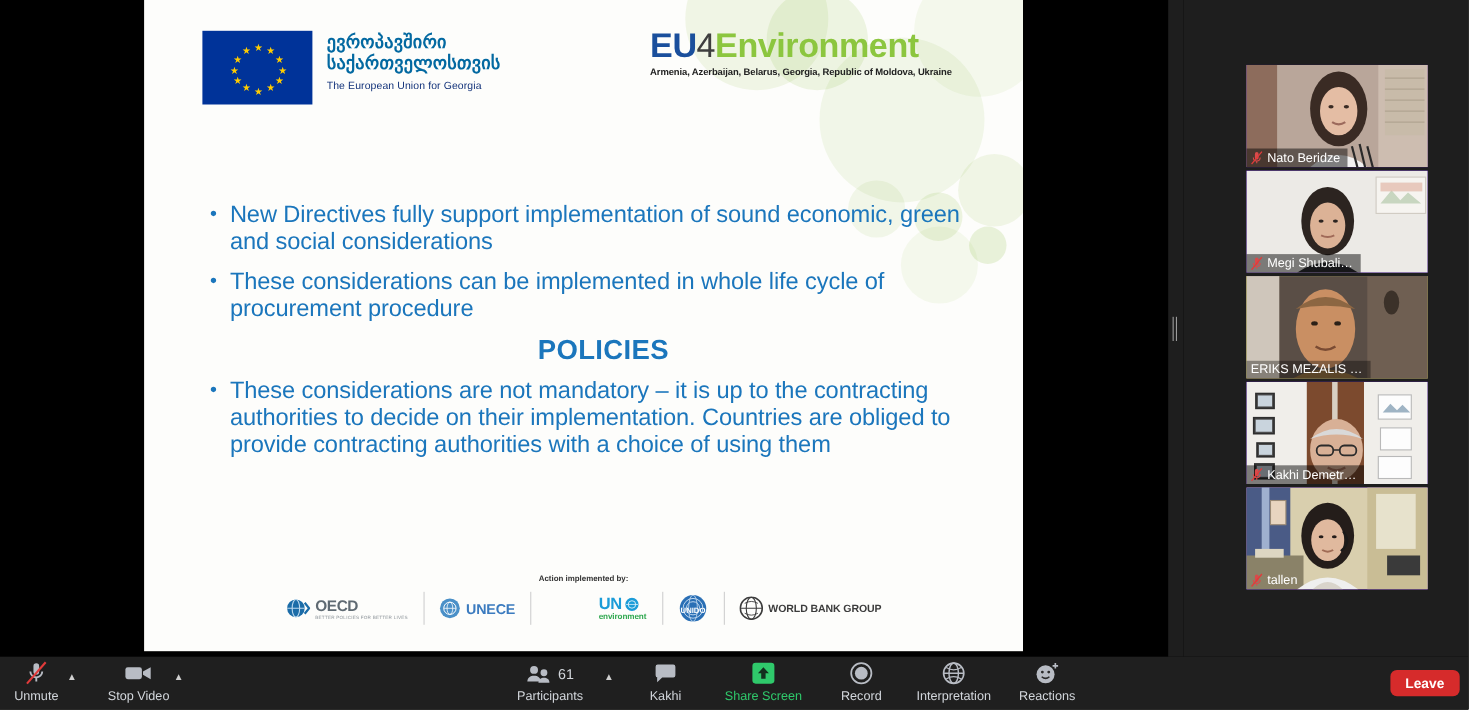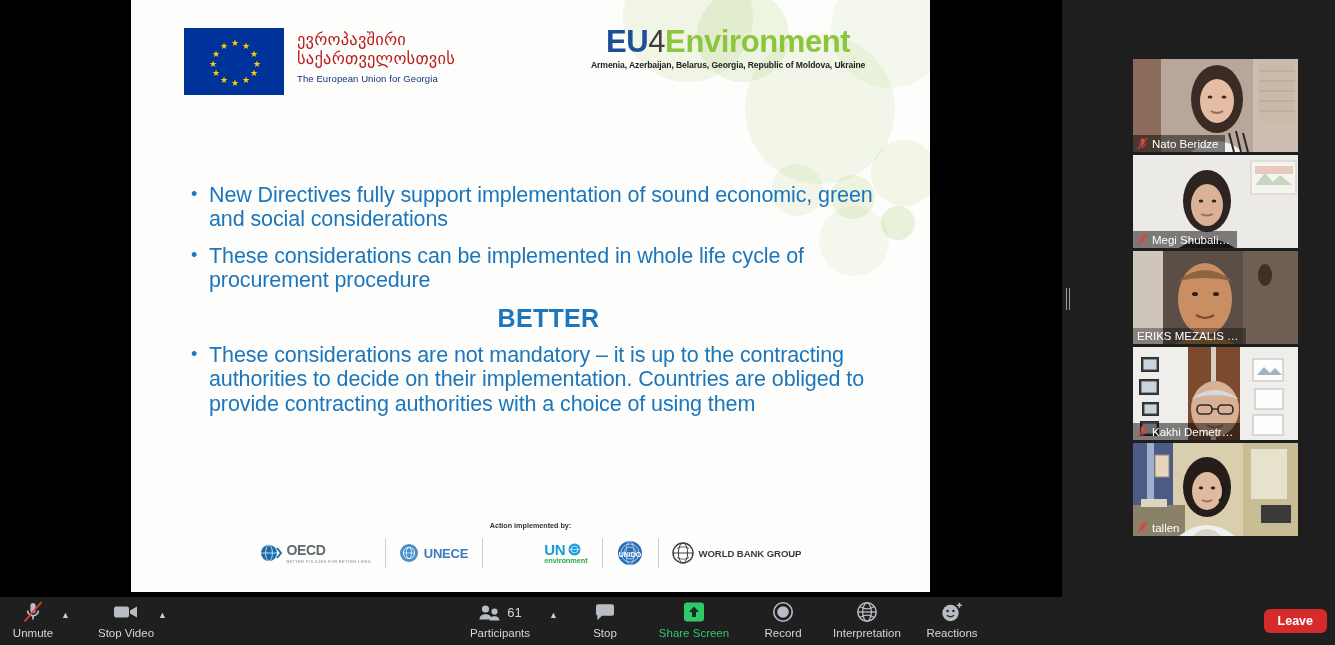--- a/index.html
+++ b/index.html
@@ -19,26 +19,26 @@
   
   .circ { position:absolute; border-radius:50%; background:#7db52a; pointer-events:none; }
 
   
   .slide-header { position:absolute; left:0; top:0; width:100%; height:108px; }
 
   .eu-logo-wrap { position:absolute; left:53px; top:28px; display:flex; align-items:flex-start; gap:13px; }
   .eu-flag { width:100px; height:67px; background:#003399; position:relative; flex:none; }
   .eu-star { position:absolute; color:#ffcc00; font-size:9px; line-height:9px; }
   .eu-txt { padding-top:2px; }
-  .eu-geo { color:#b91c1c; font-size:16.5px; line-height:1.18; font-weight:400; letter-spacing:.2px; }
+  .eu-geo { color:#0369a1; font-size:16.5px; line-height:1.18; font-weight:700; letter-spacing:.2px; }
   .eu-en { color:#12327a; font-size:9.5px; margin-top:4px; letter-spacing:.1px; }
 
   .e4e { position:absolute; left:460px; top:26px; text-align:left; }
   .e4e-main { font-size:31px; font-weight:bold; line-height:1; letter-spacing:-0.4px; }
-  .e4e-eu { color:#1a4f9c;margin-left:15px; }
+  .e4e-eu { color:#1a4f9c; }
   .e4e-4 { color:#3e3e3e; font-weight:400; }
   .e4e-env { color:#8cc63f; }
   .e4e-sub { font-size:8.6px; color:#222; margin-top:3px; font-weight:bold; letter-spacing:-0.1px; }
 
   
   .slide-title {
     position:absolute; left:0; top:124px; width:100%;
     text-align:center; color:#22a94f; font-size:34px; font-weight:400; letter-spacing:-.3px;
   }
 
@@ -153,21 +153,21 @@
       <div class="bullets">
         <div class="bullet">
           <span class="dot">•</span>
           <span class="btxt">New Directives fully support implementation of sound economic, green and social considerations</span>
         </div>
         <div class="bullet">
           <span class="dot">•</span>
           <span class="btxt">These considerations can be implemented in whole life cycle of procurement procedure</span>
         </div>
 
-        <div class="however">BETTER</div>
+        <div class="however">POLICIES</div>
 
         <div class="bullet">
           <span class="dot">•</span>
           <span class="btxt">These considerations are not mandatory – it is up to the contracting authorities to decide on their implementation. Countries are obliged to provide contracting authorities with a choice of using them</span>
         </div>
       </div>
 
       <div class="slide-footer">
         <div class="impl-by">Action implemented by:</div>
         <div class="orgs">
@@ -435,21 +435,21 @@
       <div class="tb-label">Participants</div>
     </div>
     <span class="caret" style="left:549px;">▲</span>
 
     <div class="tb-item" style="left:562px;">
       <div class="tb-ico">
         <svg width="22" height="19" viewBox="0 0 22 19">
           <path d="M2 3.2a2 2 0 0 1 2-2h14a2 2 0 0 1 2 2v7.6a2 2 0 0 1-2 2H8l-4.6 4.4v-4.4H4a2 2 0 0 1-2-2z" fill="#b8bcc4"></path>
         </svg>
       </div>
-      <div class="tb-label">Stop</div>
+      <div class="tb-label">Kakhi</div>
     </div>
 
     <div class="tb-item" style="left:651px;">
       <div class="tb-ico">
         <svg width="28" height="22" viewBox="0 0 28 22">
           <rect x="4" y="1.5" width="20" height="19" rx="3" fill="#2fc96b"></rect>
           <path d="M14 5.5 L19 11 H16 v5 h-4 v-5 H9 z" fill="#13301f"></path>
         </svg>
       </div>
       <div class="tb-label green">Share Screen</div>

